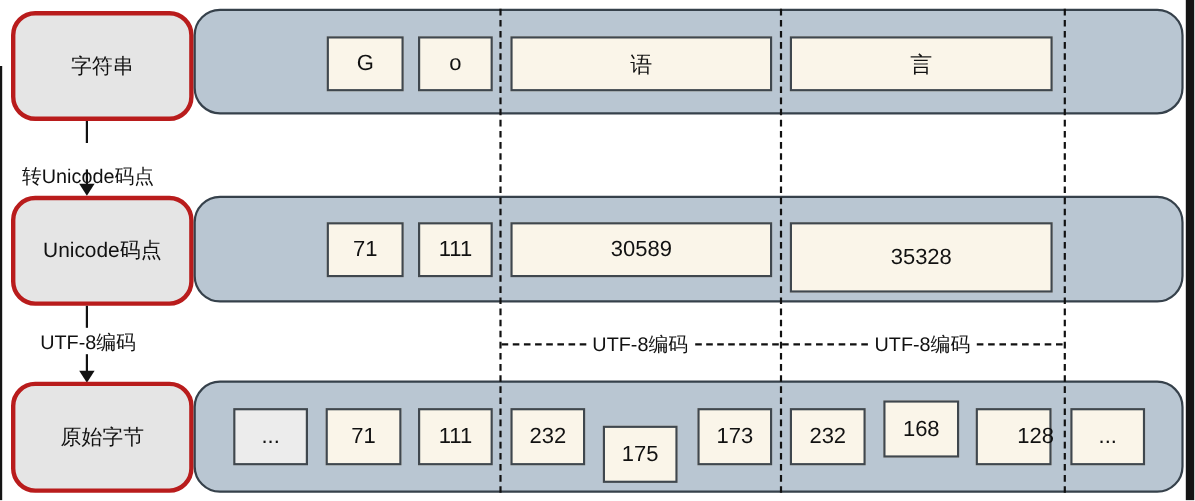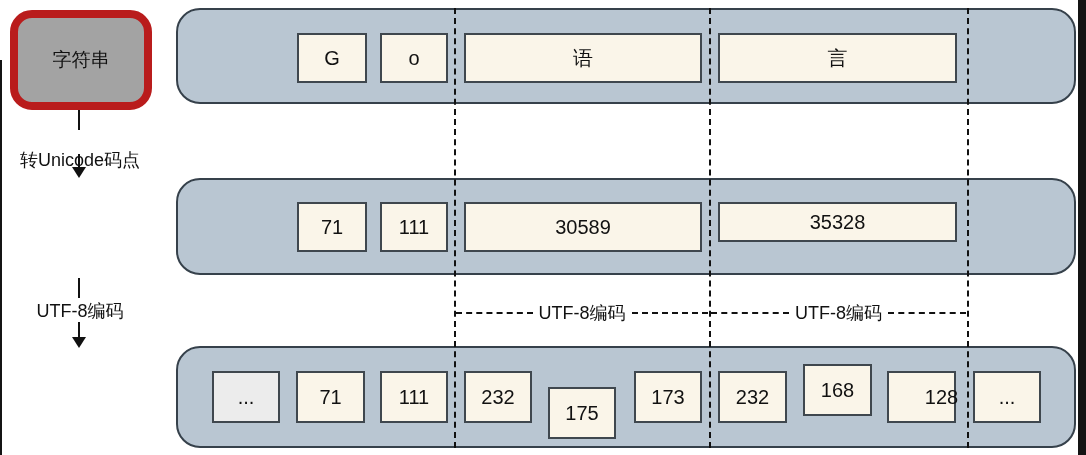--- a/index.html
+++ b/index.html
@@ -7,23 +7,23 @@
     position:relative;
     width:1086px;height:455px;
     background:#ffffff;
     overflow:hidden;
     font-family:"Liberation Sans","DejaVu Sans",sans-serif;
     color:#111;
   }
   
   .lbox{
     position:absolute;
-    left:10px;width:142px;height:100px;
-    background:#a3a3a3;
-    border:8px solid #b91c1c;
+    left:10px;width:166px;height:100px;
+    background:#e5e5e5;
+    border:4px solid #b91c1c;
     border-radius:22px;
     display:flex;align-items:center;justify-content:center;
     font-size:19px;
     box-sizing:border-box;
   }
   .flow-label{
     position:absolute;
     left:0;width:160px;
     text-align:center;
     font-size:18px;
@@ -88,44 +88,50 @@
 
   <div class="lbox" style="top:10px;">
     <span>字符串</span>
   </div>
 
   <div class="vline" style="top:110px;height:20px;"></div>
   <div class="flow-label" style="top:132px;margin-top:18px;">转Unicode码点</div>
   <div class="vline" style="top:154px;height:14px;"></div>
   <div class="arrowhead" style="top:167px;"></div>
 
+  <div class="lbox" style="top:178px;">
+    <span>Unicode码点</span>
+  </div>
 
   <div class="vline" style="top:278px;height:20px;"></div>
   <div class="flow-label" style="top:301px;">UTF-8编码</div>
   <div class="vline" style="top:322px;height:16px;"></div>
   <div class="arrowhead" style="top:337px;"></div>
 
+  <div class="lbox" style="top:347px;height:101px;">
+    <span>原始字节</span>
+  </div>
 
   <div class="band" style="top:8px;height:96px;"></div>
   <div class="band" style="top:178px;height:97px;"></div>
   <div class="band" style="top:346px;height:102px;"></div>
 
   <div class="vdash" style="left:454px;"></div>
   <div class="vdash" style="left:709px;"></div>
   <div class="vdash" style="left:967px;"></div>
 
   <div class="cell" style="left:297px;top:33px;width:70px;height:50px;">G</div>
   <div class="cell" style="left:380px;top:33px;width:68px;height:50px;">o</div>
   <div class="cell" style="left:464px;top:33px;width:238px;height:50px;">语</div>
   <div class="cell" style="left:718px;top:33px;width:239px;height:50px;">言</div>
 
   <div class="cell" style="left:297px;top:202px;width:70px;height:50px;">71</div>
   <div class="cell" style="left:380px;top:202px;width:68px;height:50px;">111</div>
   <div class="cell" style="left:464px;top:202px;width:238px;height:50px;">30589</div>
-  <div class="cell" style="left:718px;top:202px;width:239px;height:40px;">35328</div>
+  <div class="cell" style="left:718px;top:202px;width:239px;height:64px;">35328</div>
 
   <div class="hdash-row" style="left:456px;width:252px;">
     <span class="seg"></span>
     <span class="lbl">UTF-8编码</span>
     <span class="seg"></span>
   </div>
   <div class="hdash-row" style="left:711px;width:255px;">
     <span class="seg"></span>
     <span class="lbl">UTF-8编码</span>
     <span class="seg"></span>

